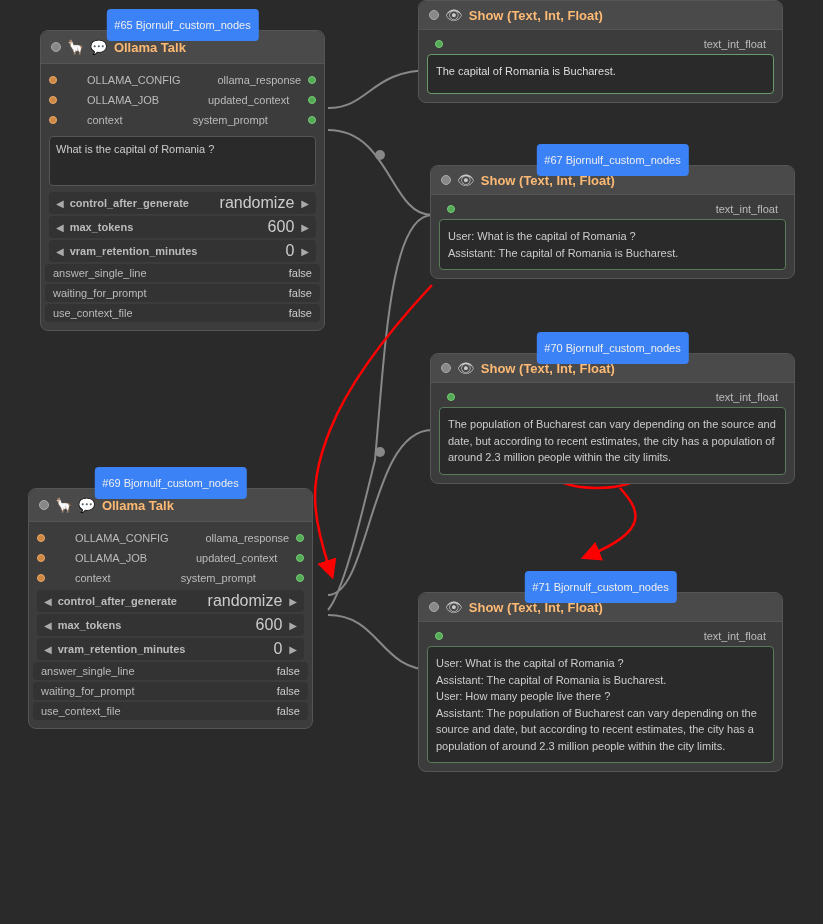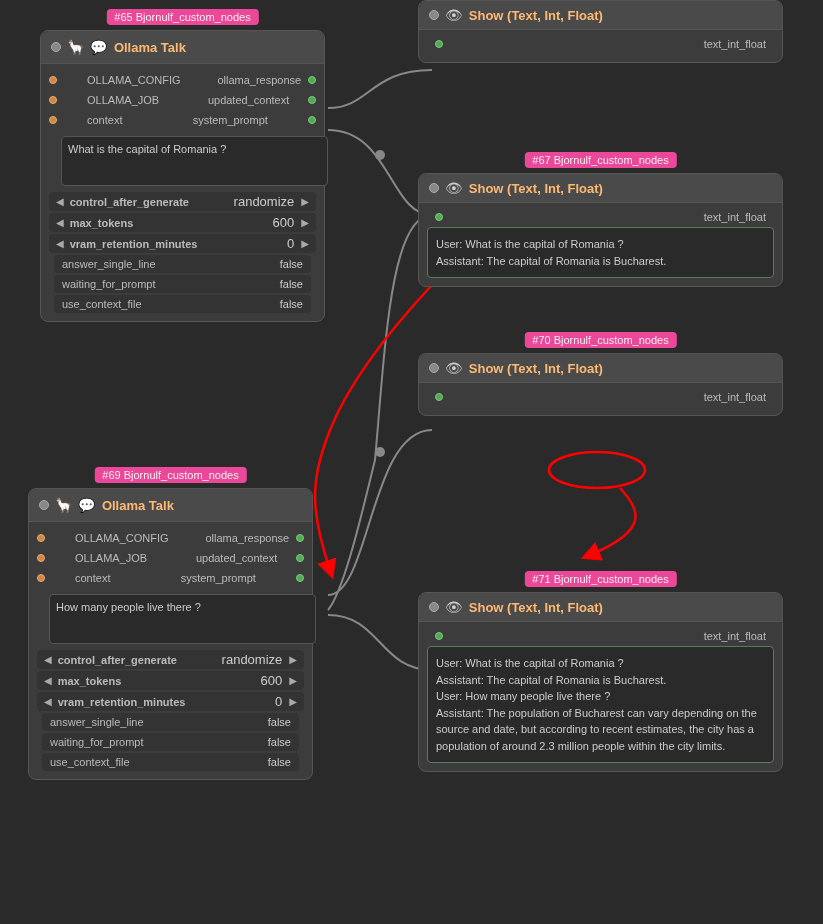--- a/index.html
+++ b/index.html
@@ -26,24 +26,24 @@
       background: #3a3a3a;
       border-radius: 8px;
       border: 1px solid #555;
     }
 
     .node-header-bar {
       position: absolute;
       top: -22px;
       left: 50%;
       transform: translateX(-50%);
-      background: #ec4899;
+      background: #3b82f6;
       color: #eee;
       font-size: 11px;
-      padding: 2px 8px;
+      padding: 10px 8px;
       border-radius: 4px;
       white-space: nowrap;
     }
 
     
     .ollama-node {
       width: 285px;
       background: #3c3c3c;
       border: 1px solid #555;
       border-radius: 8px;
@@ -114,21 +114,21 @@
       border-color: #ea6;
     }
 
     .port-label {
       color: #bbb;
       font-size: 11px;
       padding-left: 30px;
     }
 
     .textarea-field {
-      margin: 6px 20px;
+      margin: 6px 8px;
       background: #2a2a2a;
       border: 1px solid #555;
       border-radius: 4px;
       padding: 6px;
       color: #ccc;
       font-size: 11px;
       min-height: 50px;
       width: calc(100% - 16px);
     }
 
@@ -151,37 +151,37 @@
 
     .ctrl-label {
       flex: 1;
       font-size: 11px;
       color: #bbb;
       padding-left: 3px;
       font-weight: bold;
     }
 
     .ctrl-value {
-      font-size: 13px;
+      font-size: 16px;
       color: #ccc;
       padding-right: 4px;
     }
 
     .ctrl-arrow-right {
       cursor: pointer;
       color: #aaa;
       font-size: 10px;
       padding: 0 3px;
     }
 
     .bool-row {
       display: flex;
       align-items: center;
       justify-content: space-between;
-      margin: 2px 13px;
+      margin: 2px 4px;
       background: #333;
       border-radius: 4px;
       padding: 3px 8px;
     }
 
     .bool-label {
       font-size: 11px;
       color: #bbb;
     }
 
@@ -381,21 +381,20 @@
         <div class="port-dot green"></div>
       </div>
       <div class="port-row">
         <div class="port-left">
           <div class="port-dot orange"></div>
           <span class="port-label">context</span>
         </div>
         <span class="port-label">system_prompt</span>
         <div class="port-dot green"></div>
       </div>
-      <div class="textarea-field">How many people live there ?</div>
       <div class="control-row">
         <span class="ctrl-arrow">◀</span>
         <span class="ctrl-label">control_after_generate</span>
         <span class="ctrl-value">randomize</span>
         <span class="ctrl-arrow-right">▶</span>
       </div>
       <div class="control-row">
         <span class="ctrl-arrow">◀</span>
         <span class="ctrl-label">max_tokens</span>
         <span class="ctrl-value">600</span>
@@ -427,52 +426,54 @@
     <div class="show-node-title">
       <div class="circle-indicator"></div>
       <span class="node-icon">👁</span>
       <span class="node-title-text">Show (Text, Int, Float)</span>
     </div>
     <div class="show-node-body">
       <div class="port-row">
         <div class="port-dot green"></div>
         <span class="port-label">text_int_float</span>
       </div>
-    </div>
-  </div>
-
-  <div class="show-node node" style="top:165px; left:418px;margin-top:8px;">
+      <div class="text-output-box highlighted">The capital of Romania is Bucharest.</div>
+    </div>
+  </div>
+
+  <div class="show-node node" style="top:165px; left:430px;">
     <div class="node-header-bar">#67 Bjornulf_custom_nodes</div>
     <div class="show-node-title">
       <div class="circle-indicator"></div>
       <span class="node-icon">👁</span>
       <span class="node-title-text">Show (Text, Int, Float)</span>
     </div>
     <div class="show-node-body">
       <div class="port-row">
         <div class="port-dot green"></div>
         <span class="port-label">text_int_float</span>
       </div>
       <div class="text-output-box" style="white-space:pre-line;">User: What is the capital of Romania ?
 Assistant: The capital of Romania is Bucharest.</div>
     </div>
   </div>
 
-  <div class="show-node node" style="top:353px; left:418px;">
+  <div class="show-node node" style="top:353px; left:430px;">
     <div class="node-header-bar">#70 Bjornulf_custom_nodes</div>
     <div class="show-node-title">
       <div class="circle-indicator"></div>
       <span class="node-icon">👁</span>
       <span class="node-title-text">Show (Text, Int, Float)</span>
     </div>
     <div class="show-node-body">
       <div class="port-row">
         <div class="port-dot green"></div>
         <span class="port-label">text_int_float</span>
       </div>
+      <div class="text-output-box">The population of Bucharest can vary depending on the source and date, but according to recent estimates, the city has a population of around 2.3 million people within the city limits.</div>
     </div>
   </div>
 
   <div class="show-node node" style="top:592px; left:418px;">
     <div class="node-header-bar">#71 Bjornulf_custom_nodes</div>
     <div class="show-node-title">
       <div class="circle-indicator"></div>
       <span class="node-icon">👁</span>
       <span class="node-title-text">Show (Text, Int, Float)</span>
     </div>

